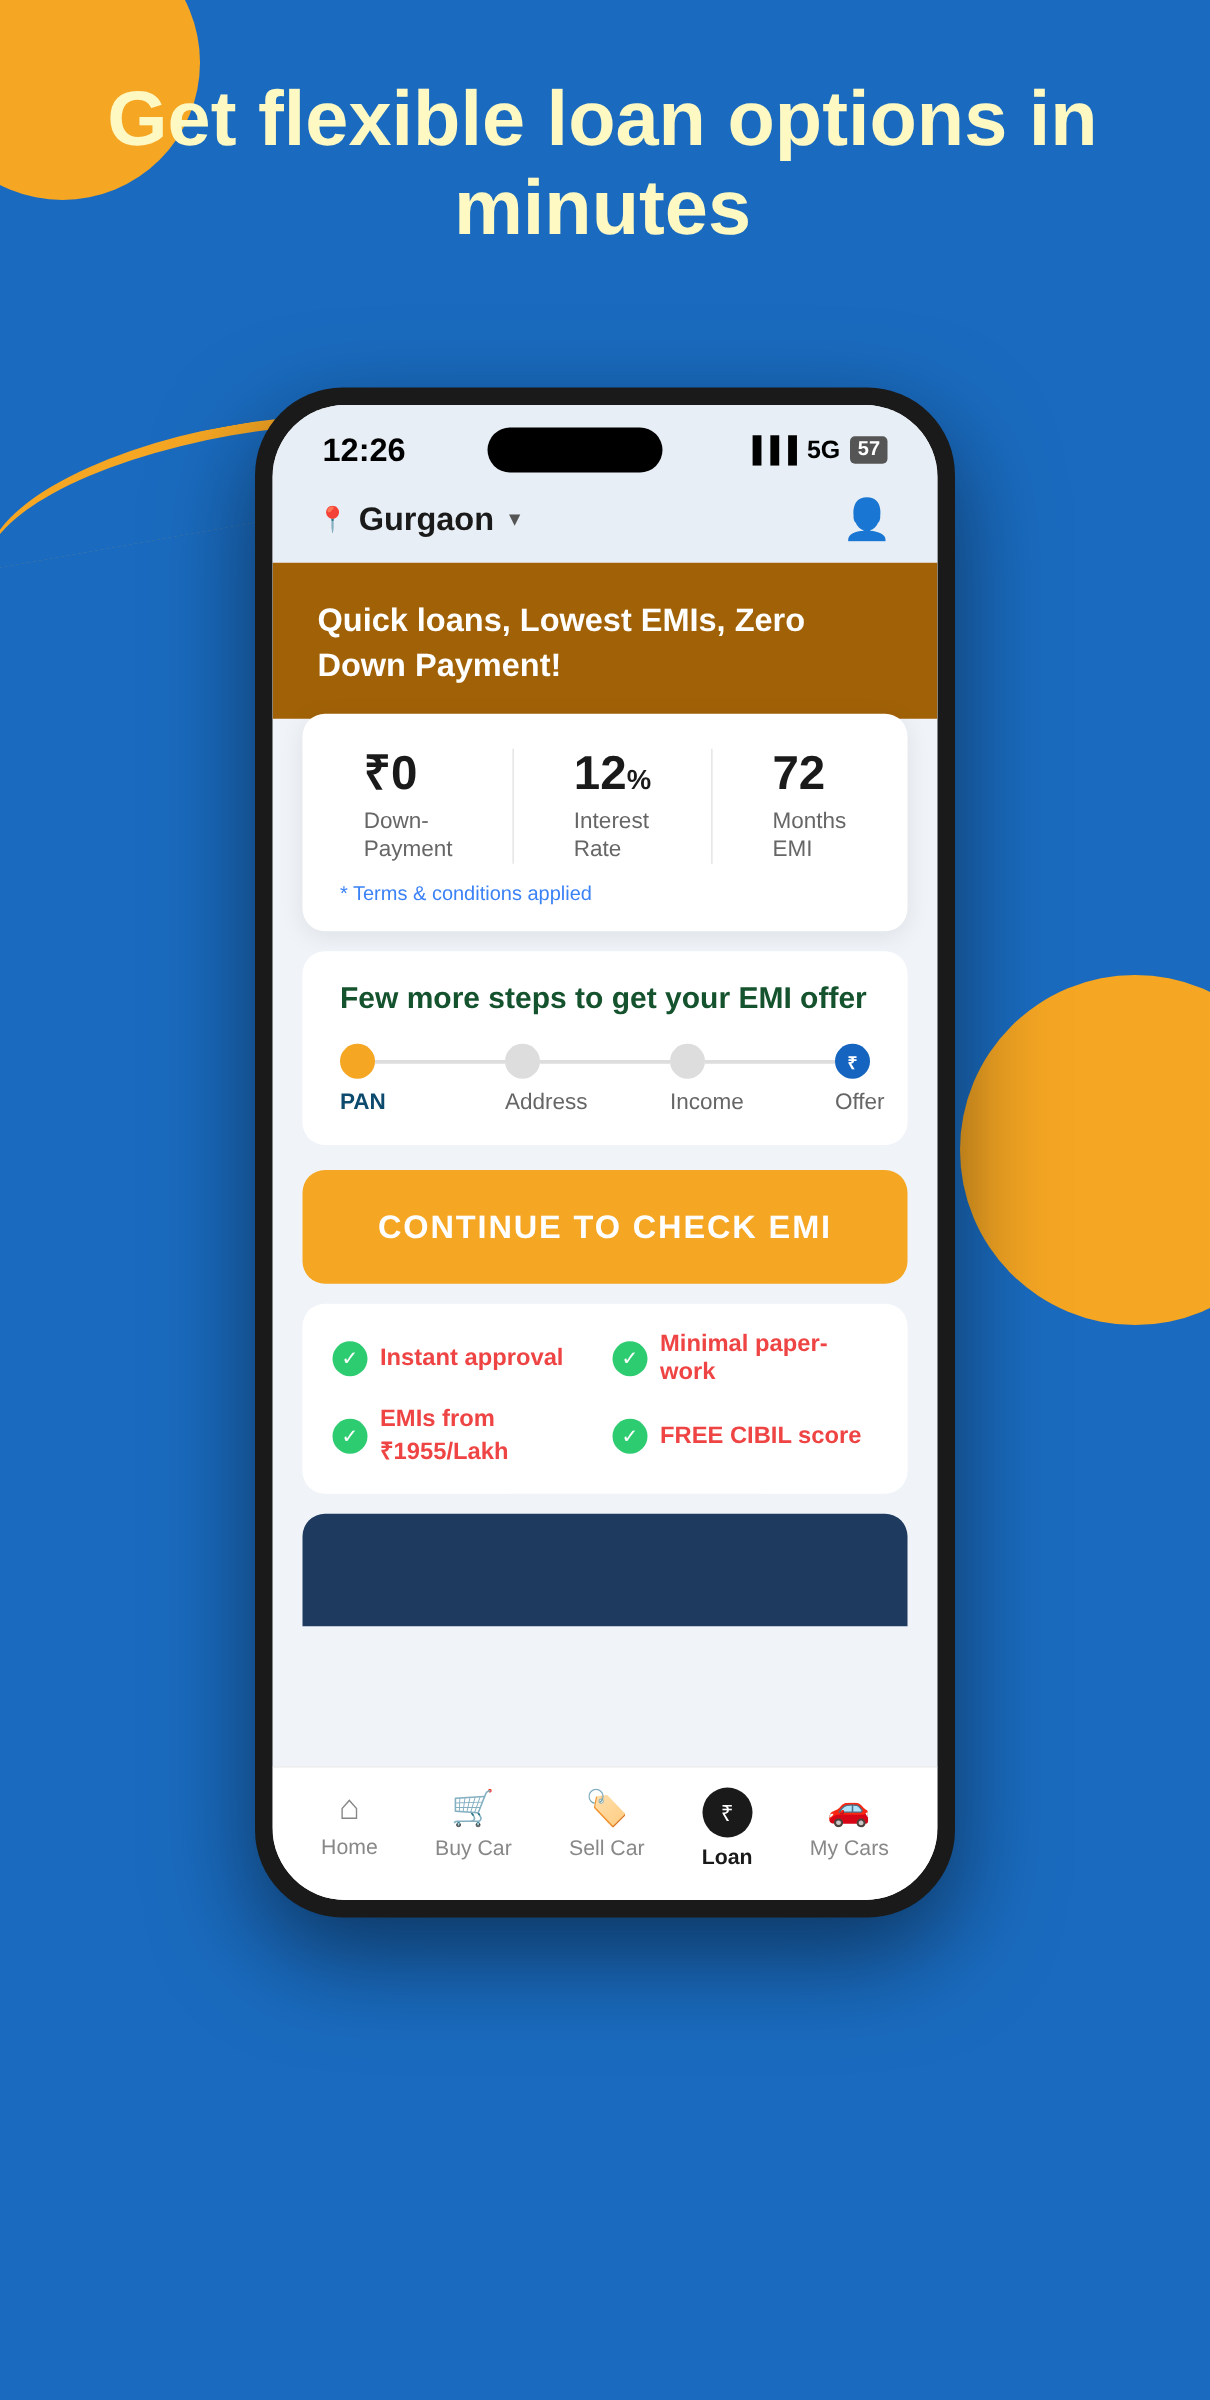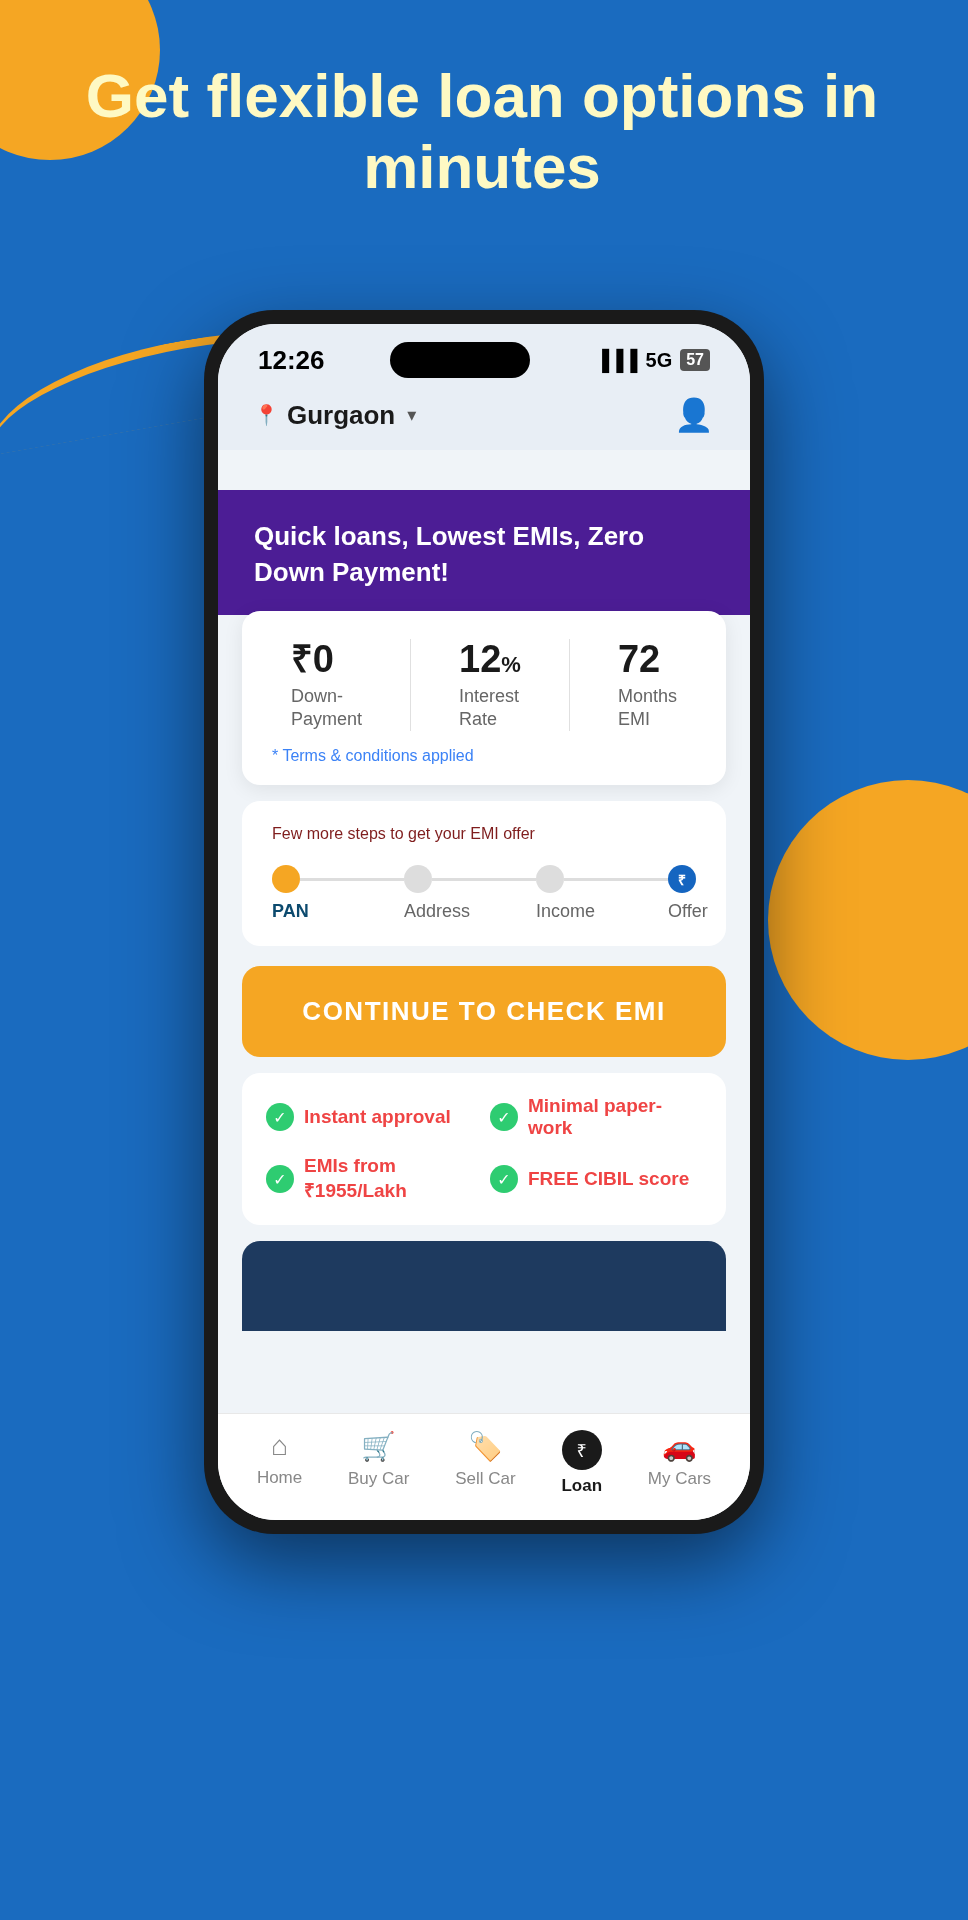--- a/index.html
+++ b/index.html
@@ -151,24 +151,23 @@
       color: #555;
       margin-left: 4px;
     }
     .profile-icon {
       font-size: 32px;
       color: #333;
     }
 
     
     .promo-banner {
-      background: #4c1d95;
+      background: #a16207;
       padding: 28px 36px 24px;
       flex-shrink: 0;
-      margin-top: 40px;
     }
     .promo-banner-text {
       color: white;
       font-size: 26px;
       font-weight: 700;
       line-height: 1.4;
     }
 
     
     .loan-card {
@@ -218,23 +217,23 @@
 
     
     .steps-section {
       background: white;
       margin: 16px 24px 0;
       border-radius: 18px;
       padding: 24px 30px 24px;
       flex-shrink: 0;
     }
     .steps-title {
-      font-size: 16px;
-      font-weight: 400;
-      color: #7f1d1d;
+      font-size: 24px;
+      font-weight: 700;
+      color: #14532d;
       margin-bottom: 22px;
     }
 
     
     .progress-track {
       display: flex;
       align-items: center;
       margin-bottom: 8px;
     }
     .step-dot {

